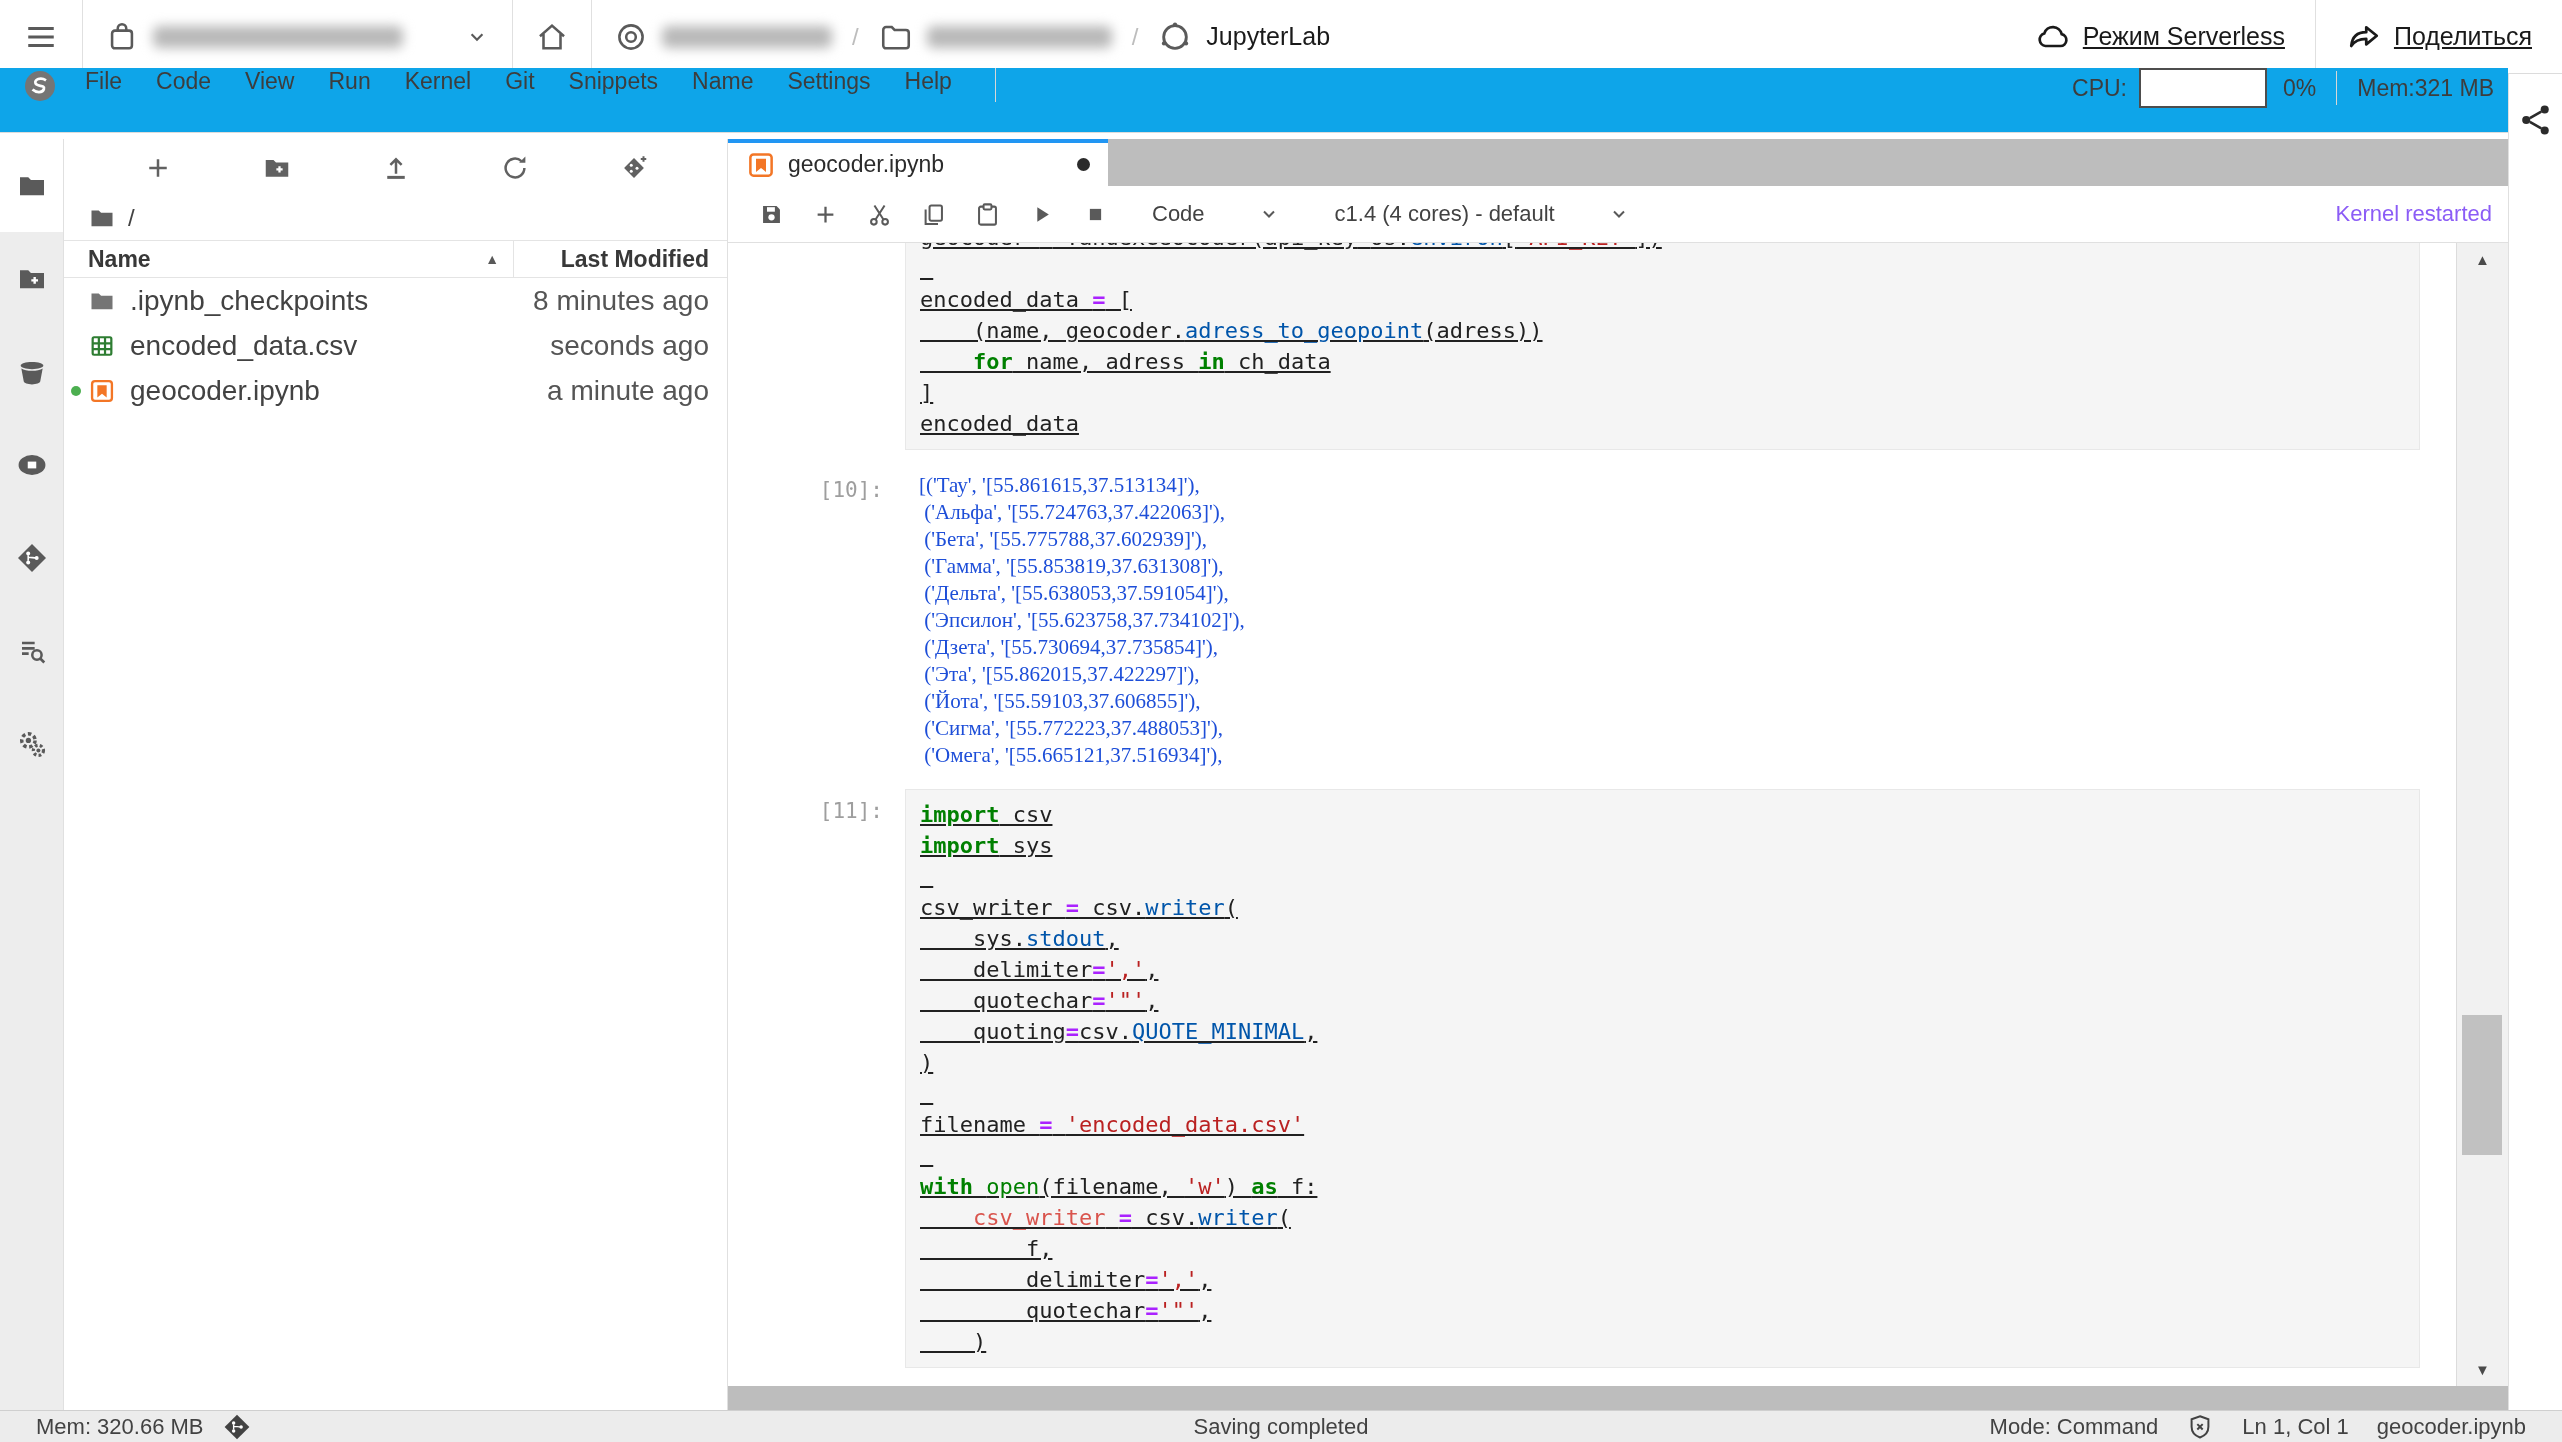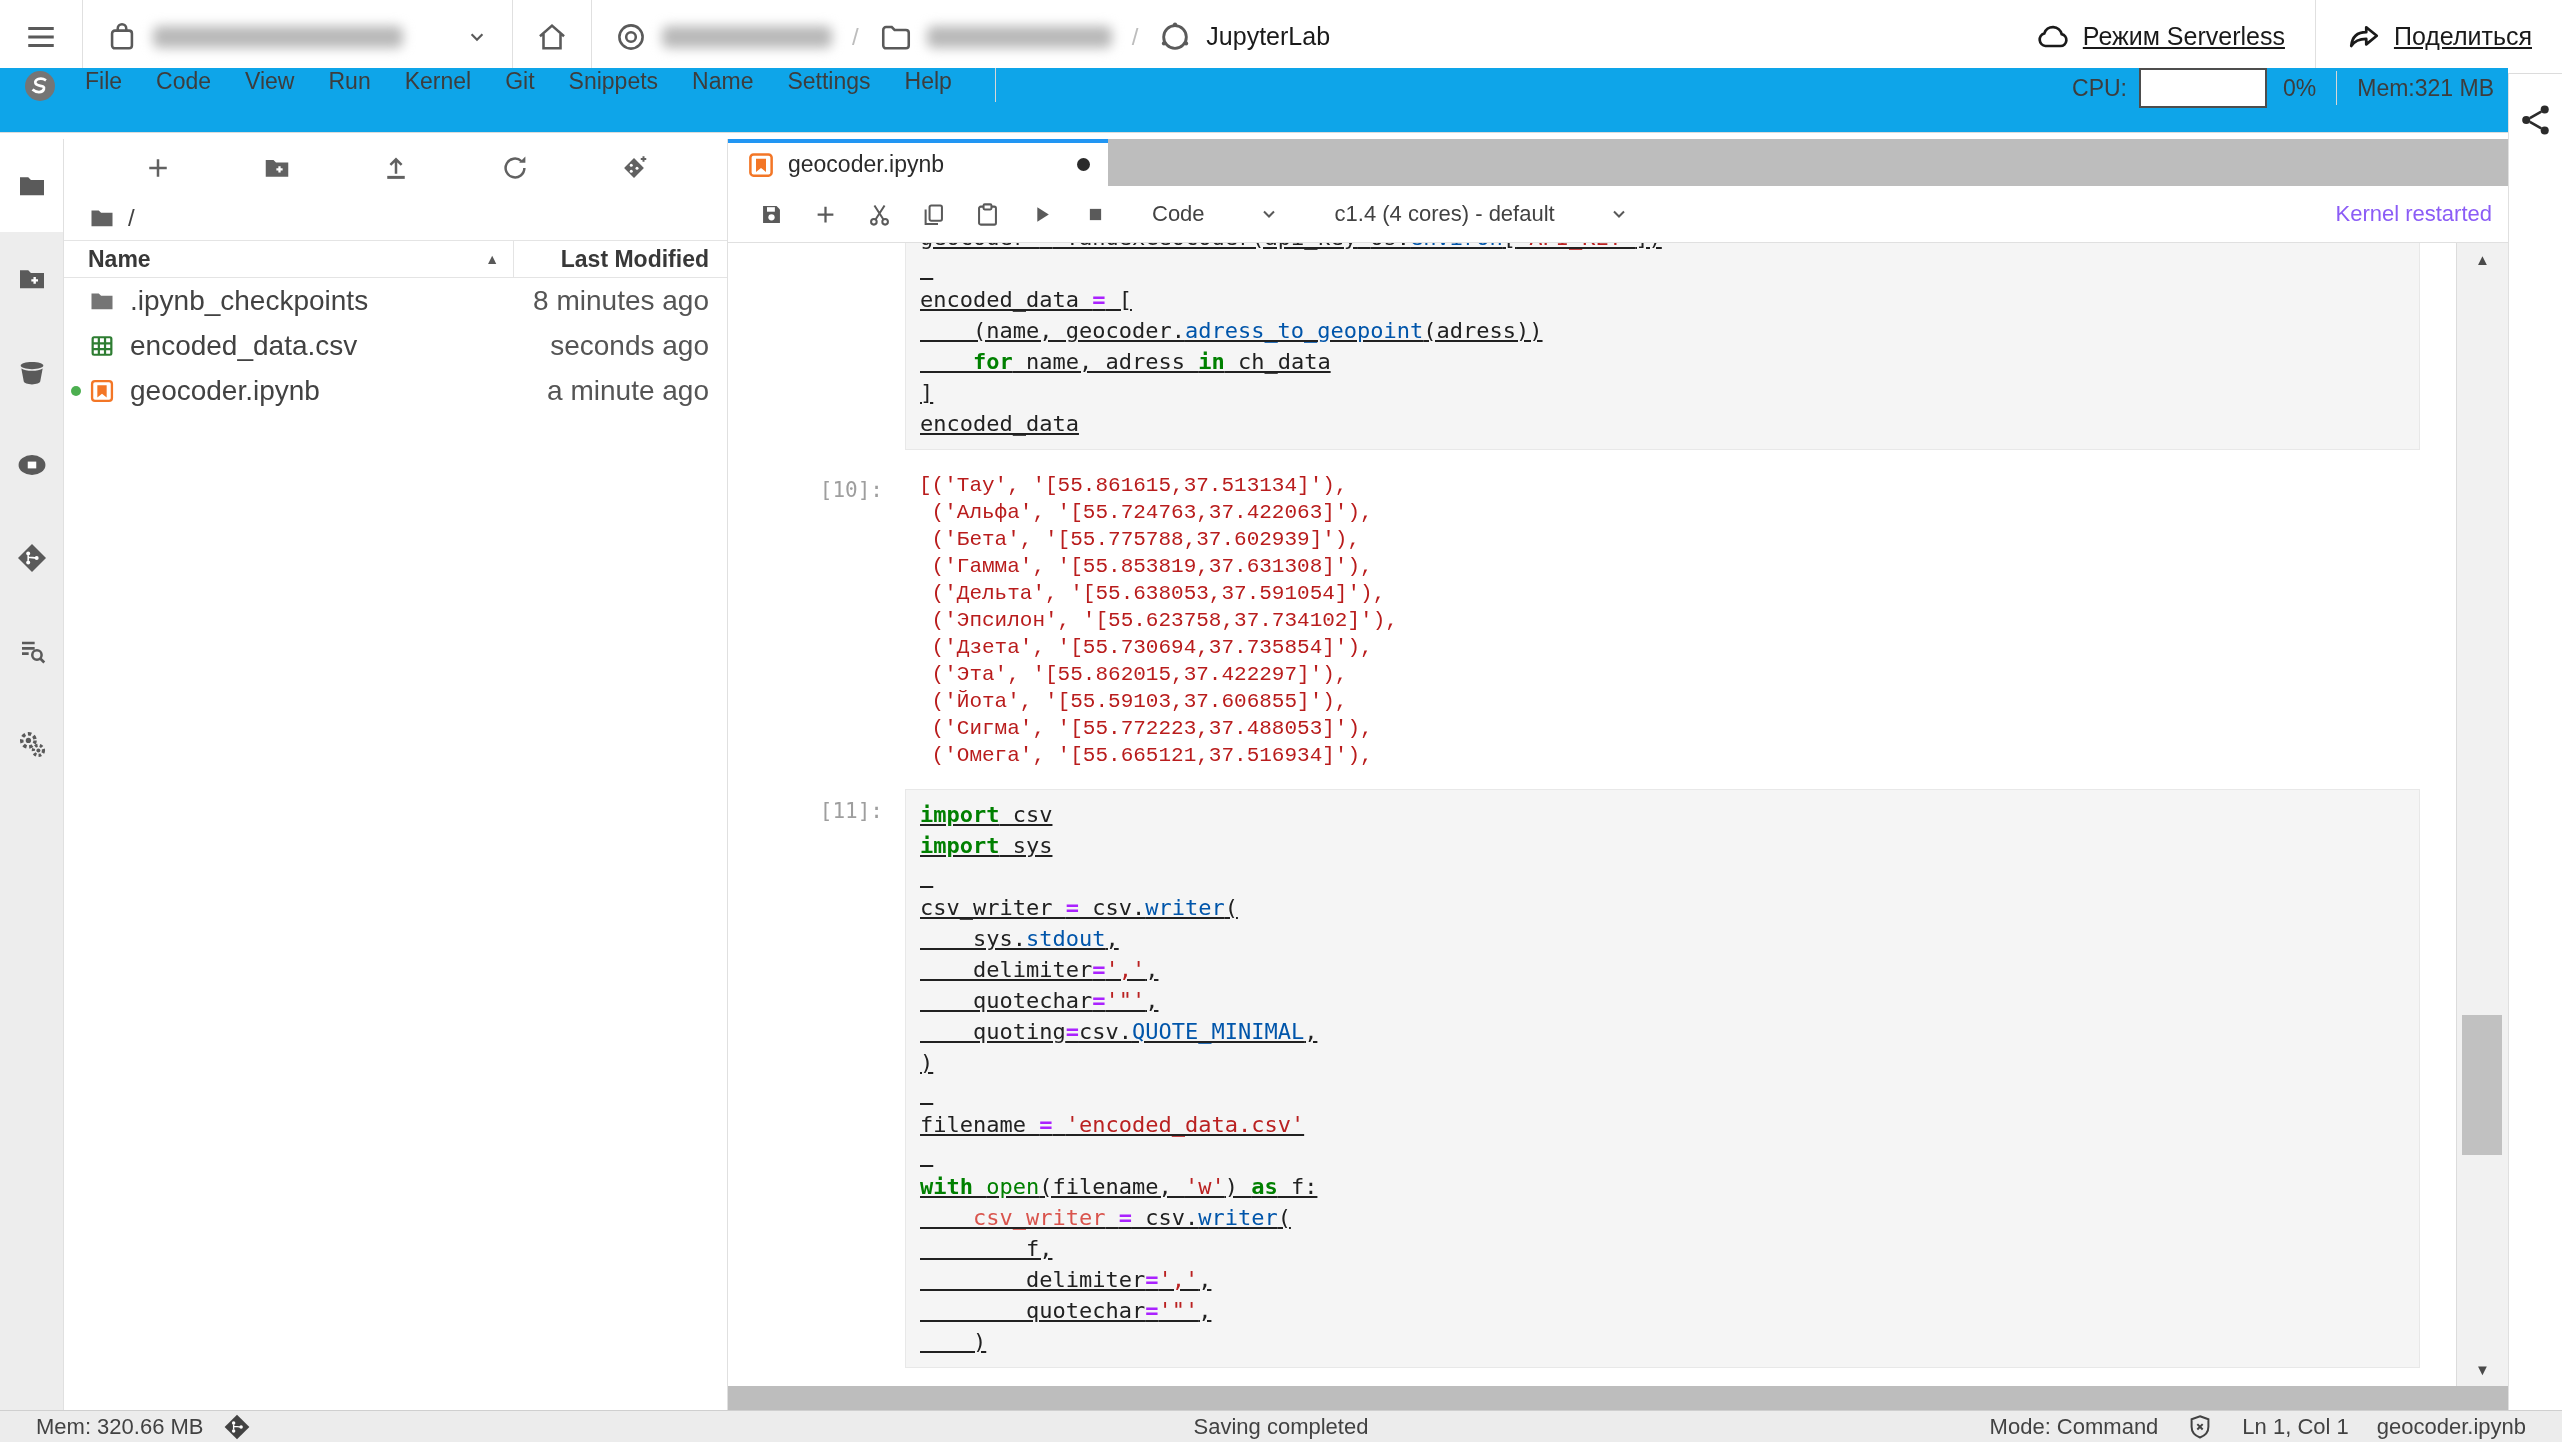--- a/index.html
+++ b/index.html
@@ -73,22 +73,22 @@
   #kernel-status { margin-left:auto; font-size:22px; color:#8b5cf6; }
 
   #nbmain { height:1143px; display:flex; }
   #cellsview { flex:1; background:#fff; overflow:hidden; position:relative; }
   #cells { width:100%; }
   .cellrow { display:flex; margin-right:36px; }
   .prompt { width:177px; flex:none; text-align:right; padding:10px 22px 0 0;
             font-family:"DejaVu Sans Mono", monospace; font-size:21px; color:#9e9e9e; }
   .editor { flex:1; background:#f5f5f5; border:1px solid #e8e8e8; padding:9px 6px 10px 14px;
             font-family:"DejaVu Sans Mono", monospace; font-size:22px; line-height:31px; color:#212121; cursor:text;text-decoration:underline; }
-  .outputarea { flex:1; padding:4px 6px 0 14px; font-family:Liberation Mono, monospace;
-            font-size:21px; line-height:27px; color:#b91c1c; }
+  .outputarea { flex:1; padding:4px 6px 0 14px; font-family:Liberation Serif, serif;
+            font-size:21px; line-height:27px; color:#1d4ed8; }
   .line { white-space:pre; }
   .tok-k { color:#008000; font-weight:bold; }
   .tok-b { color:#008000; }
   .tok-o { color:#aa22ff; font-weight:bold; }
   .tok-s { color:#ba2121; }
   .tok-p { color:#0055aa; }
   .tok-v { color:#d9544d; }
 
   
   #nbscrollbar { width:52px; background:#f1f1f1; border-left:1px solid #dcdcdc; position:relative; }

